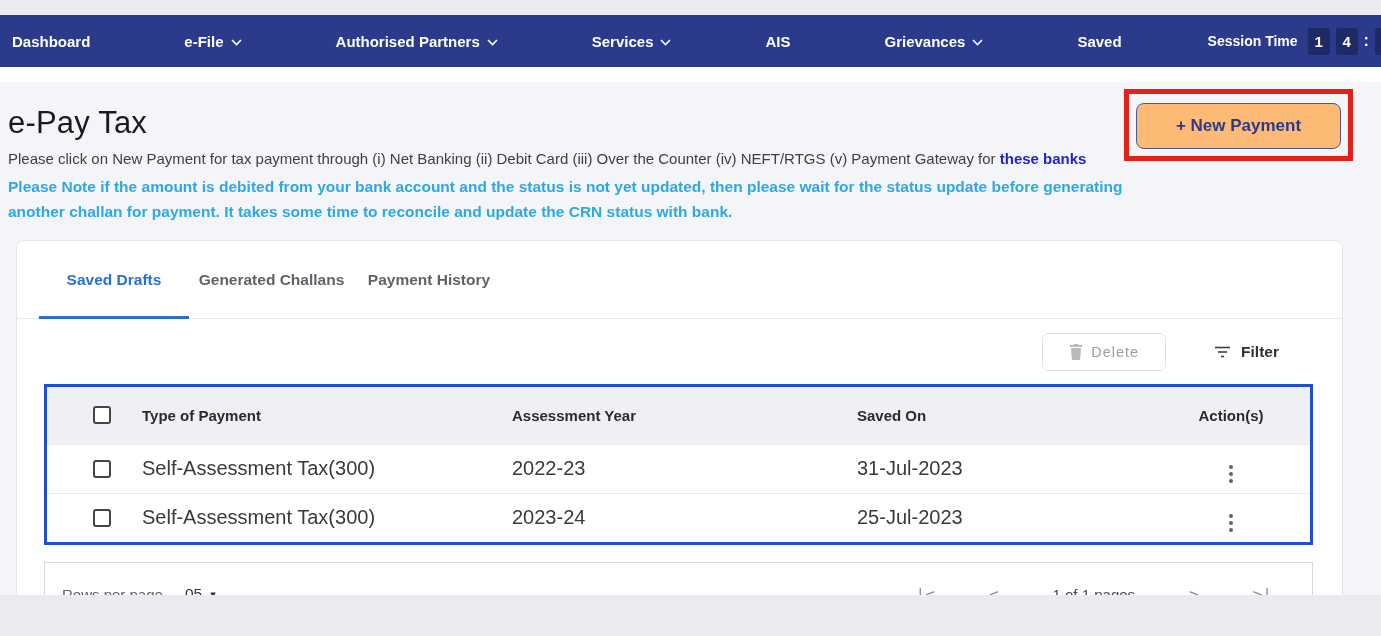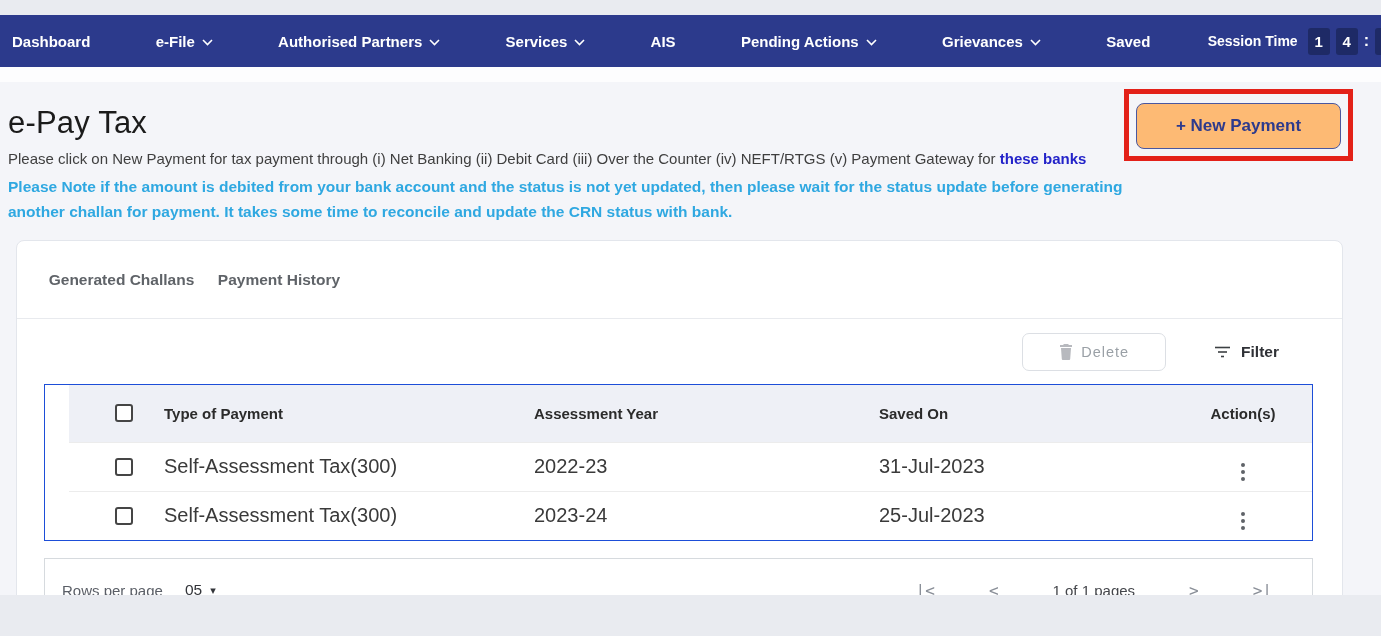--- a/index.html
+++ b/index.html
@@ -80,33 +80,33 @@
   .tab-challans { width: 165px; }
   .tab-history { width: 150px; }
   .tab.active { color: #2a6fd4; box-shadow: inset 0 -3px 0 0 #2a6fd4; }
 
   .toolbar {
     display: flex; align-items: center; justify-content: flex-end;
     gap: 48px; margin: 13px 63px 0 0; height: 40px;
   }
   .delete-btn {
     display: flex; align-items: center; gap: 8px;
-    height: 38px; padding: 0 36px;
+    height: 38px; padding: 0 26px;
     background: #ffffff; border: 1px solid #dcdfe4; border-radius: 7px;
     color: #9aa0a6; font-family: "Liberation Sans", sans-serif;
     font-size: 14.5px; font-weight: 400; letter-spacing: 1px; cursor: default;
   }
   .filter-btn {
     display: flex; align-items: center; gap: 10px;
     background: none; border: none; cursor: pointer;
     color: #2f3136; font-family: "Liberation Sans", sans-serif;
     font-size: 15.5px; font-weight: 700;
   }
 
-  .table-wrap { margin: 12px 29px 0 27px; border: 1px solid #1d4ed8; padding-left: 24px; }
+  .table-wrap { margin: 12px 29px 0 27px; border: 3px solid #1d4ed8; }
   table { width: 100%; border-collapse: collapse; }
   col.c-check { width: 95px; } col.c-type { width: 370px; }
   col.c-year { width: 345px; } col.c-saved { width: 295px; }
   thead tr { background: #eef0f6; height: 57px; }
   th { font-size: 15px; font-weight: 700; color: #2b2b2b; text-align: left; }
   th.center, td.center { text-align: center; }
   tbody tr { height: 49px; border-top: 1px solid #ececec; background: #fff; }
   td { font-size: 20px; color: #3a3a3a; }
   .cb-cell { padding-left: 46px; }
   .checkbox {
@@ -165,28 +165,20 @@
       <span class="nav-caret">
           <svg width="11" height="7" viewBox="0 0 11 7">
             <path d="M1 1l4.5 4.5L10 1" stroke="#fff" stroke-width="1.6" fill="none"></path>
           </svg>
         </span>
     </div>
     <div class="nav-item">
       <span>AIS</span>
     </div>
     <div class="nav-item">
-      <span>Pending Actions</span>
-      <span class="nav-caret">
-          <svg width="11" height="7" viewBox="0 0 11 7">
-            <path d="M1 1l4.5 4.5L10 1" stroke="#fff" stroke-width="1.6" fill="none"></path>
-          </svg>
-        </span>
-    </div>
-    <div class="nav-item">
       <span>Grievances</span>
       <span class="nav-caret">
           <svg width="11" height="7" viewBox="0 0 11 7">
             <path d="M1 1l4.5 4.5L10 1" stroke="#fff" stroke-width="1.6" fill="none"></path>
           </svg>
         </span>
     </div>
     <div class="nav-item">
       <span>Saved</span>
     </div>
@@ -200,20 +192,23 @@
   </div>
   <div class="top-strip"></div>
 
   <div class="content">
     <h1 class="page-title">e-Pay Tax</h1>
     <p class="intro-line"><span>Please click on New Payment for tax payment through (i) Net Banking (ii) Debit Card (iii) Over the Counter (iv) NEFT/RTGS (v) Payment Gateway for </span><a class="banks-link">these banks</a></p>
     <p class="note-text">Please Note if the amount is debited from your bank account and the status is not yet updated, then please wait for the status update before generating another challan for payment. It takes some time to reconcile and update the CRN status with bank.</p>
 
     <div class="card">
       <div class="tabs-row">
+        <div class="tab tab-saved active">
+          <span>Saved Drafts</span>
+        </div>
         <div class="tab tab-challans">
           <span>Generated Challans</span>
         </div>
         <div class="tab tab-history">
           <span>Payment History</span>
         </div>
       </div>
 
       <div class="toolbar">
         <button class="delete-btn">

